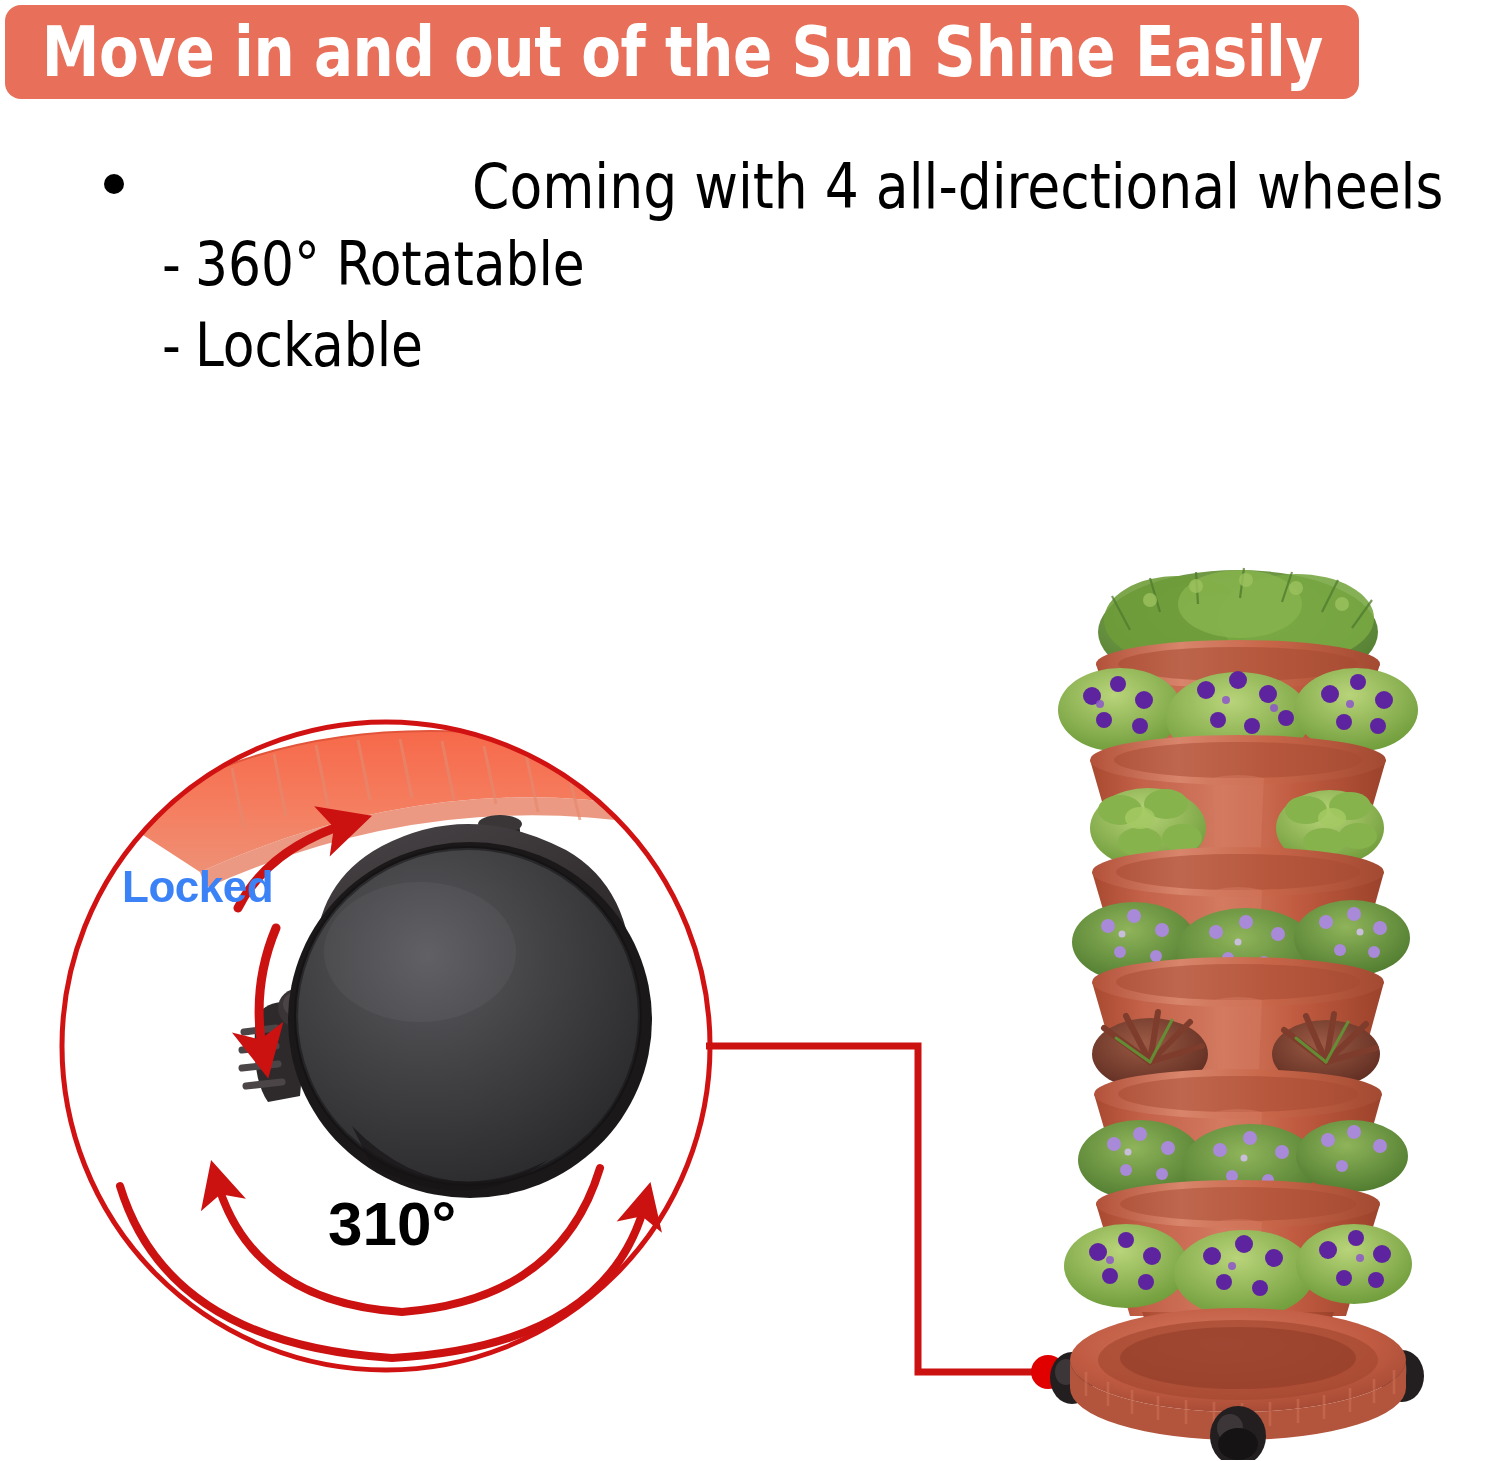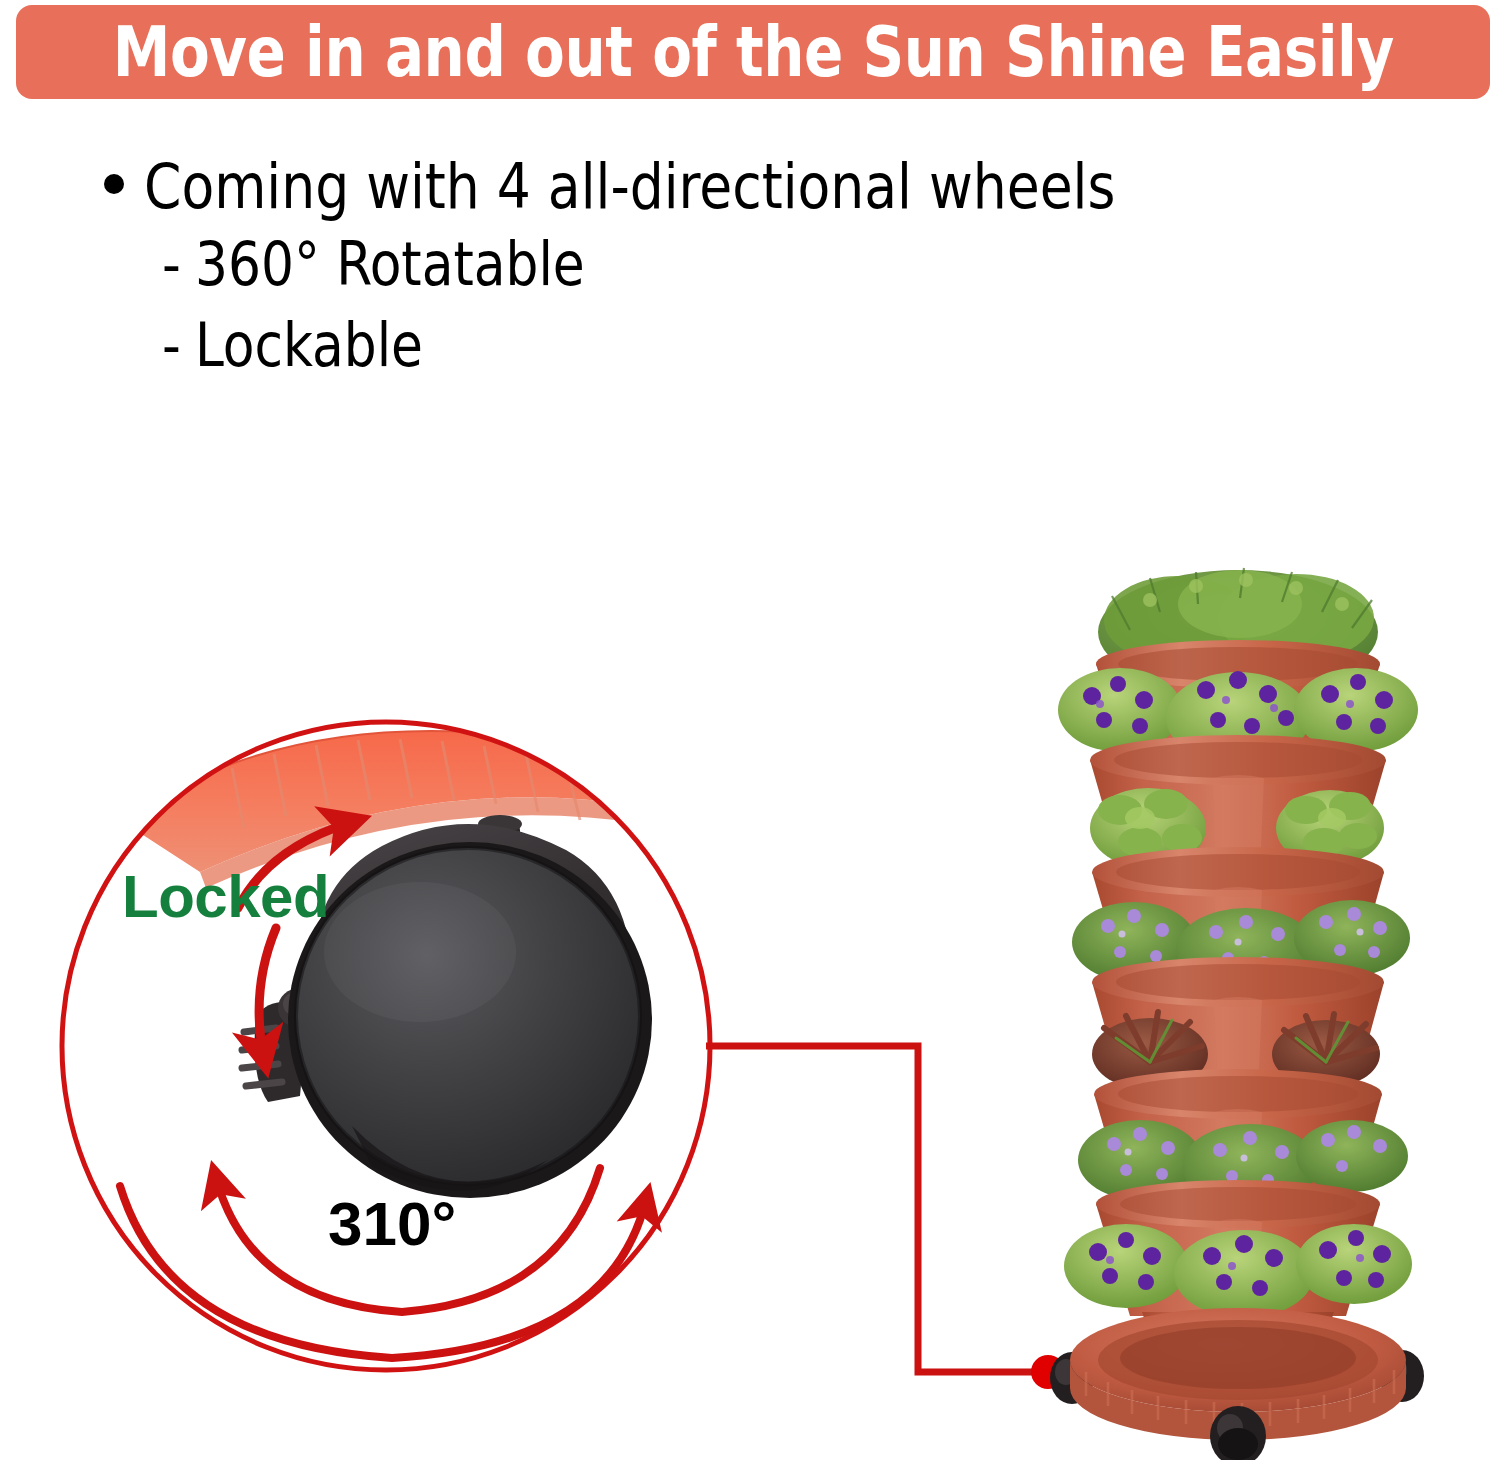--- a/index.html
+++ b/index.html
@@ -12,23 +12,23 @@
     height: 1461px;
     position: relative;
     overflow: hidden;
     font-family: "Liberation Sans", sans-serif;
     -webkit-font-smoothing: antialiased;
   }
 
   
   .header-banner {
     position: absolute;
-    left: 16px;
+    left: 5px;
     top: 5px;
-    width: 1474px;
+    width: 1354px;
     height: 94px;
     background: #e8705a;
     border-radius: 16px;
     display: flex;
     align-items: center;
     justify-content: center;
     box-sizing: border-box;
   }
   .header-title {
     color: #ffffff;
@@ -50,21 +50,21 @@
   }
   .feature-row {
     display: flex;
     align-items: baseline;
     color: #000000;
     font-family: "Liberation Sans Narrow", "DejaVu Sans Condensed", "Liberation Sans", sans-serif;
     font-size: 62px;
     line-height: 1.18;
     white-space: nowrap;
   }
-  .feature-row.lvl1 { margin-bottom: 6px; }
+  .feature-row.lvl1 { margin-bottom: 6px; justify-content: space-between; }
   .feature-row.lvl2 {
     padding-left: 58px;
     font-size: 60px;
     margin-bottom: 10px;
   }
   .bullet-dot {
     display: inline-block;
     width: 20px;
     height: 20px;
     border-radius: 50%;
@@ -82,22 +82,22 @@
   }
   .feature-text { transform: scaleX(0.96); transform-origin: left center; }
   .callout-svg { position: absolute; left: 0; top: 0; }
 
   .label-locked {
     position: absolute;
     left: 122px;
     top: 862px;
     font-family: "Liberation Sans", sans-serif;
     font-weight: bold;
-    font-size: 60px;
-    color: #15803d;
+    font-size: 44px;
+    color: #3b82f6;
     letter-spacing: -0.5px;
   }
   .label-360 {
     position: absolute;
     left: 328px;
     top: 1188px;
     font-family: "Liberation Sans", sans-serif;
     font-weight: bold;
     font-size: 62px;
     color: #000;

